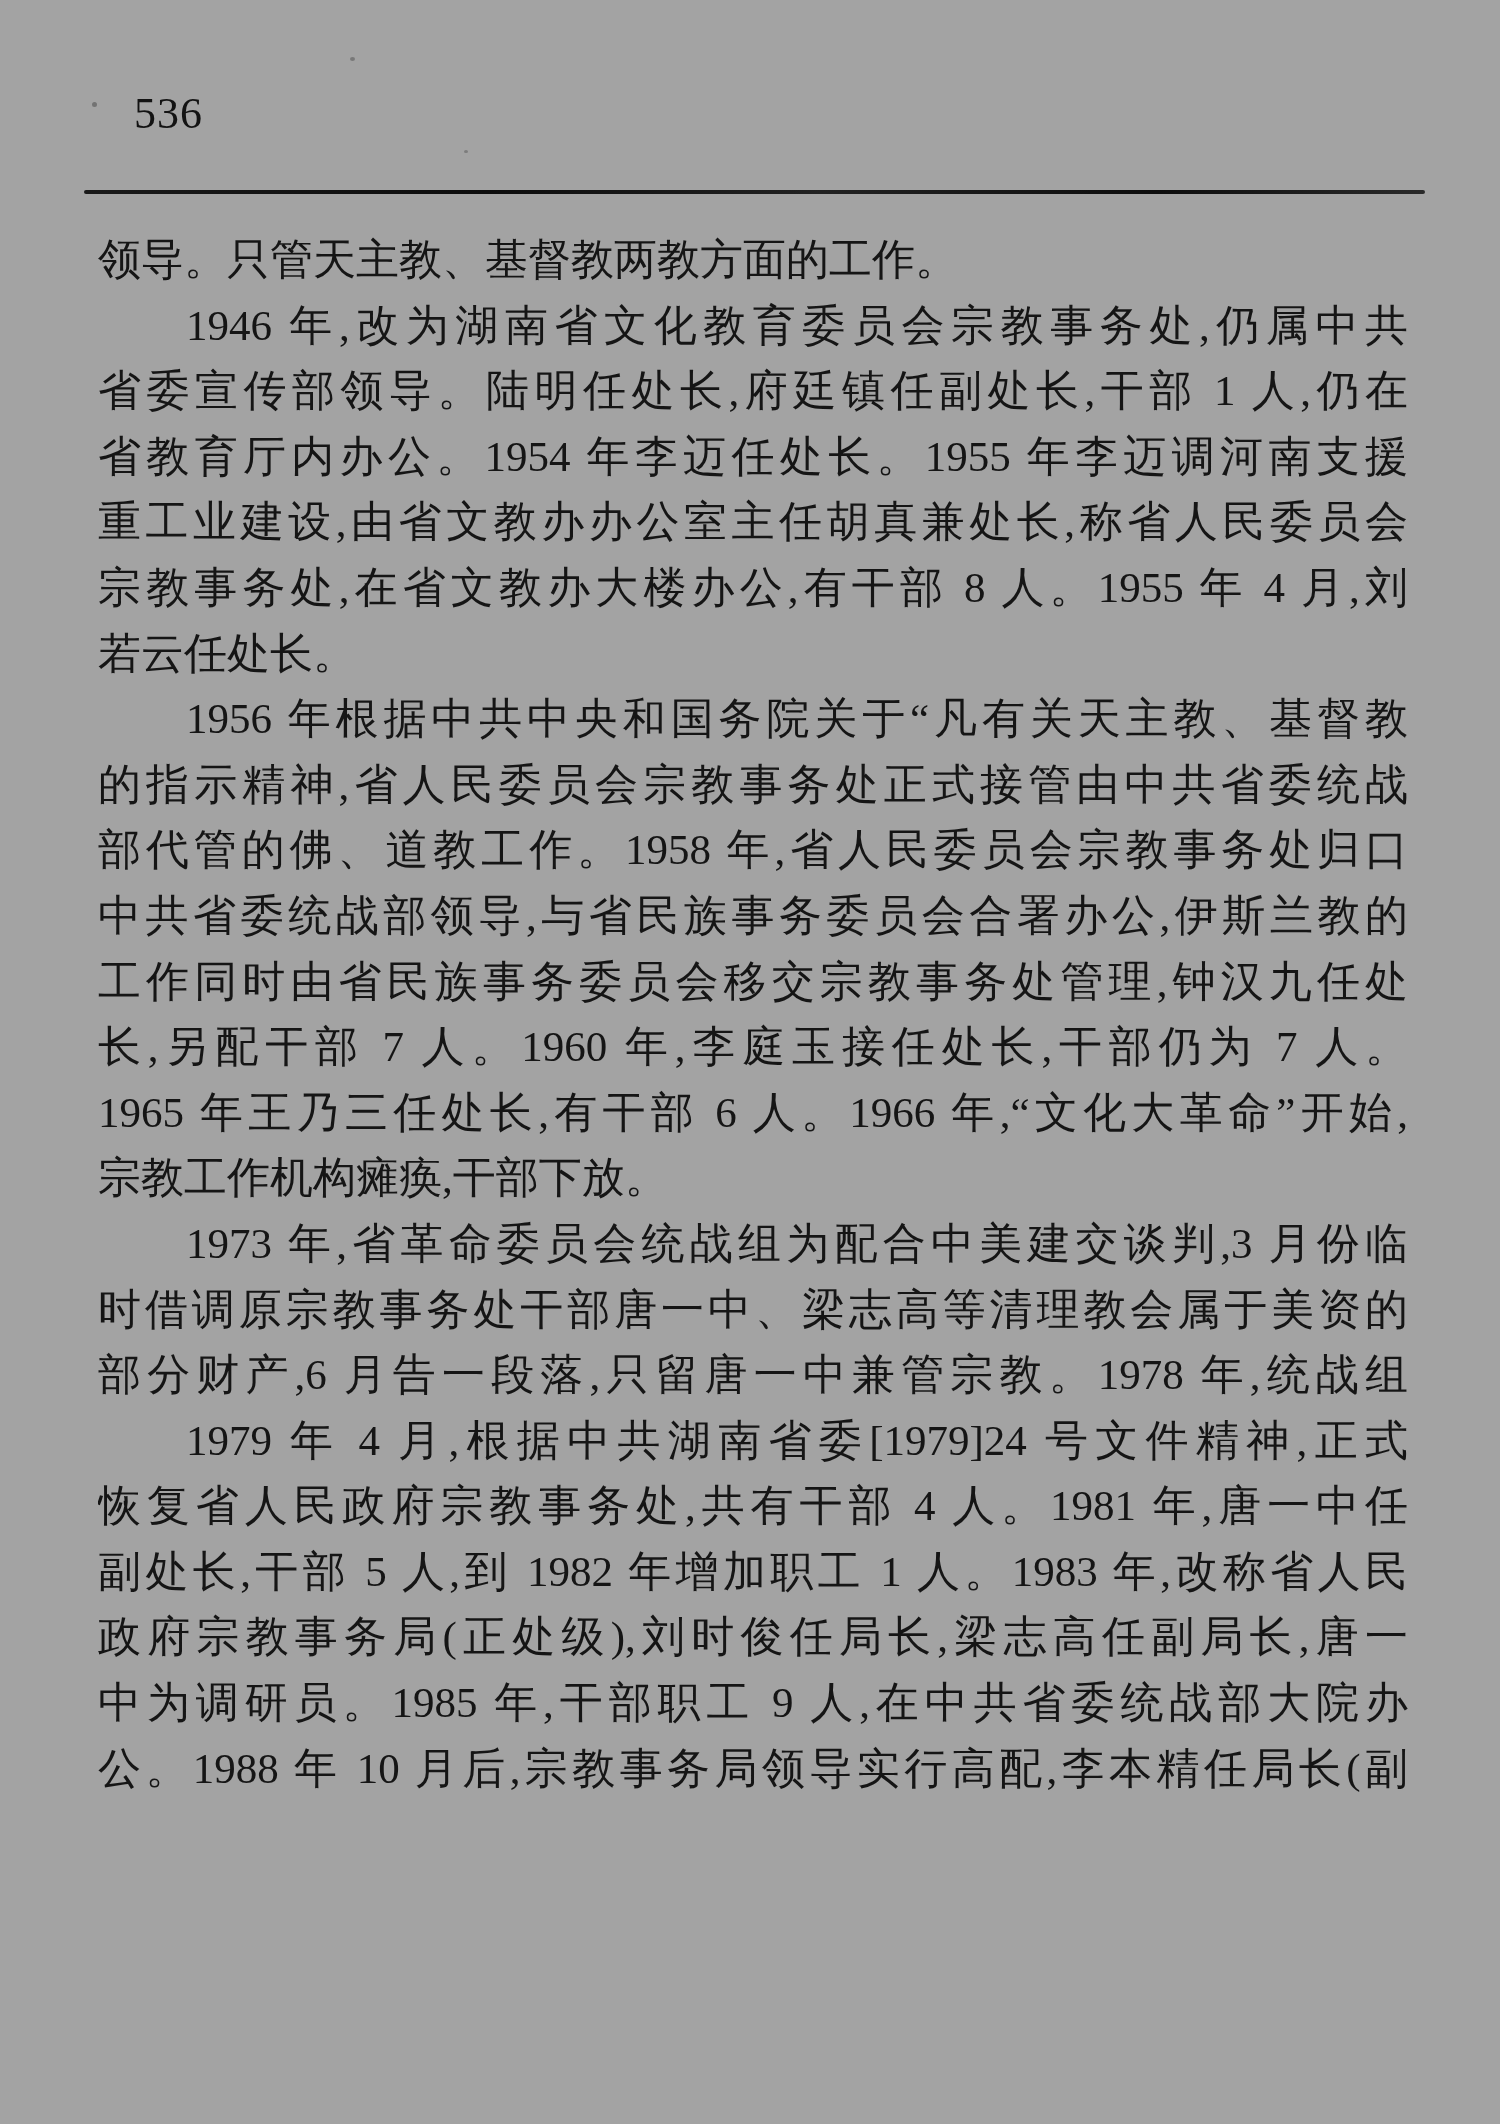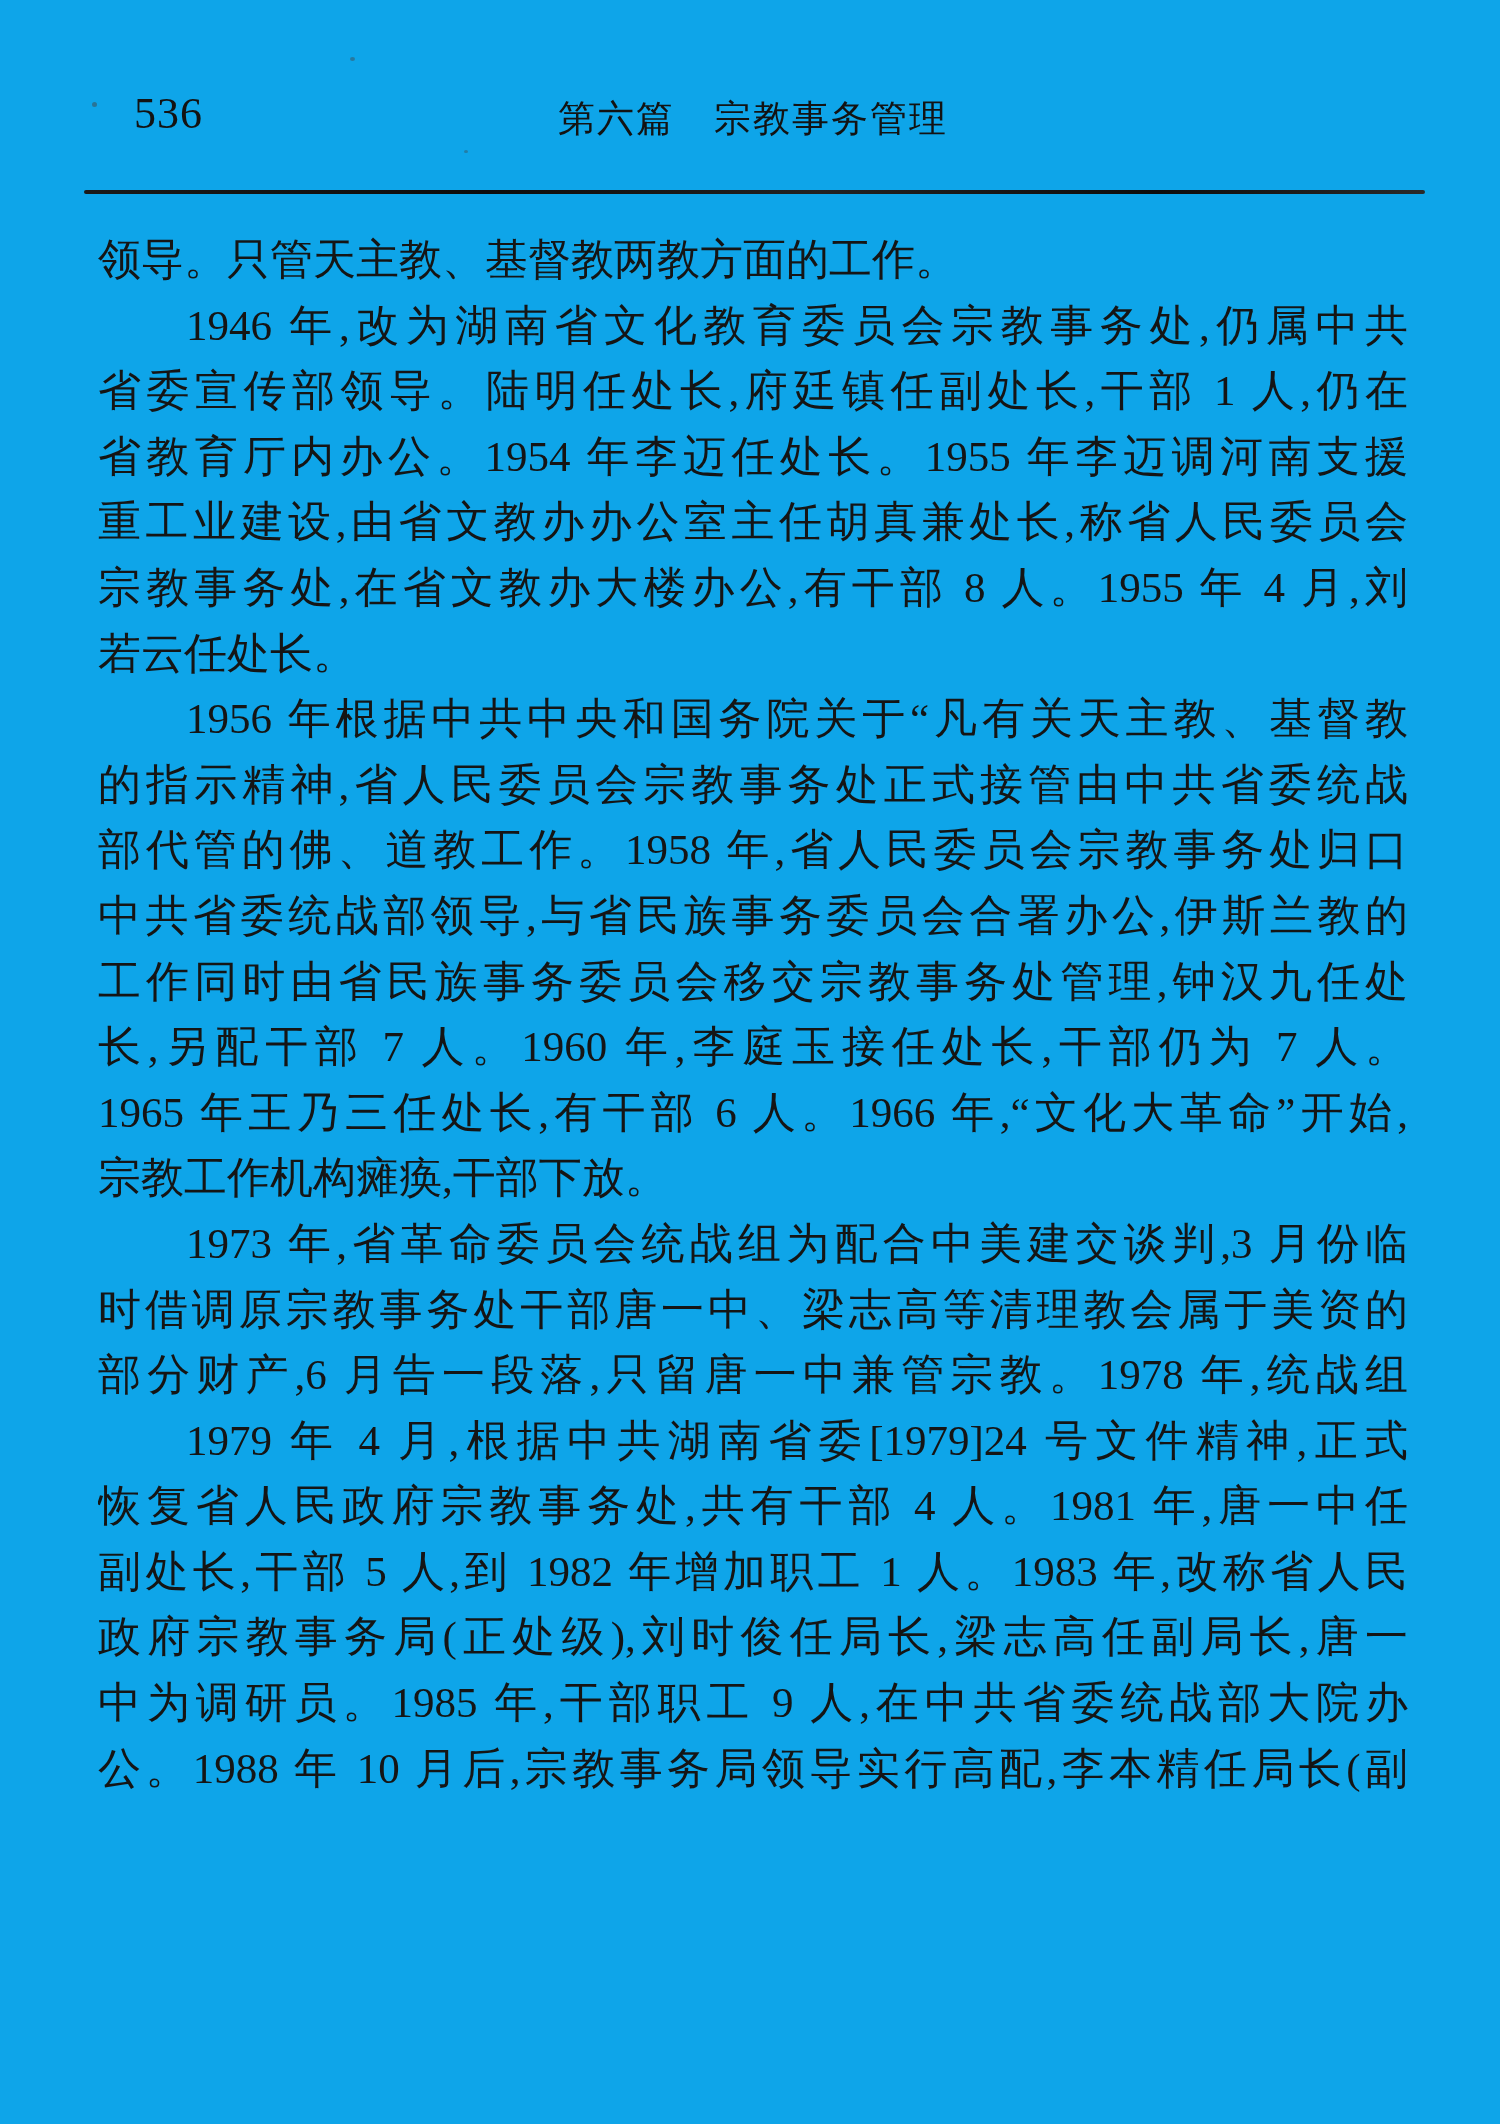--- a/index.html
+++ b/index.html
@@ -4,21 +4,21 @@
 <style>
   html, body {
     margin: 0;
     padding: 0;
     background: #ffffff;
   }
   .page {
     position: relative;
     width: 1500px;
     height: 2124px;
-    background: #0ea5e9;
+    background: #a3a3a3;
     font-family: "Liberation Serif", serif;
     color: #111;
     overflow: hidden;
   }
   .page-header {
     position: absolute;
     top: 86px;
     left: 98px;
     width: 1310px;
     height: 64px;
@@ -80,21 +80,20 @@
   .speck1 { left: 92px;  top: 102px; width: 5px; height: 5px; opacity: 0.5; }
   .speck2 { left: 350px; top: 57px;  width: 5px; height: 4px; opacity: 0.45; }
   .speck3 { left: 464px; top: 150px; width: 4px; height: 3px; opacity: 0.4; }
 </style>
 </head>
 <body>
 
 <div class="page">
   <div class="page-header">
     <span class="page-number">536</span>
-    <span class="chapter-title">第六篇　宗教事务管理</span>
   </div>
   <div class="header-rule"></div>
   <main class="body-text">
       <div class="paragraph">
         <div class="line no-justify">领导。只管天主教、基督教两教方面的工作。</div>
       </div>
       <div class="paragraph">
         <div class="line indent">1946 年,改为湖南省文化教育委员会宗教事务处,仍属中共</div>
         <div class="line">省委宣传部领导。陆明任处长,府廷镇任副处长,干部 1 人,仍在</div>
         <div class="line">省教育厅内办公。1954 年李迈任处长。1955 年李迈调河南支援</div>

